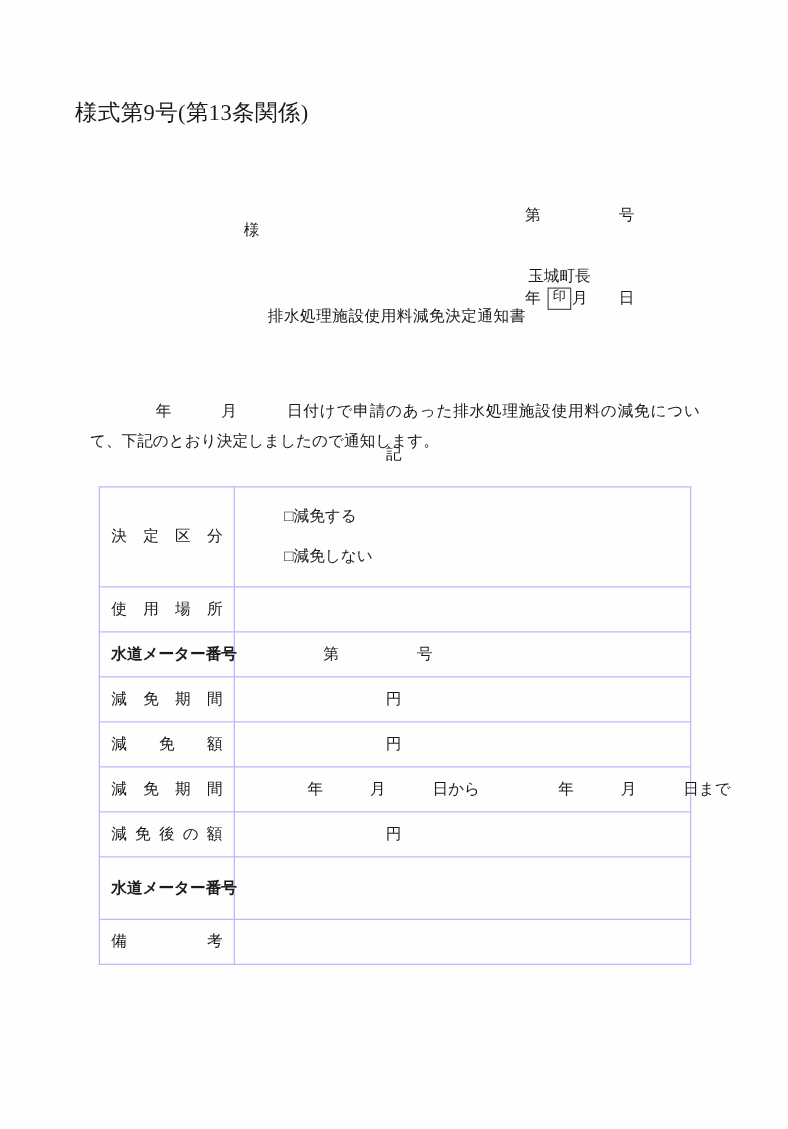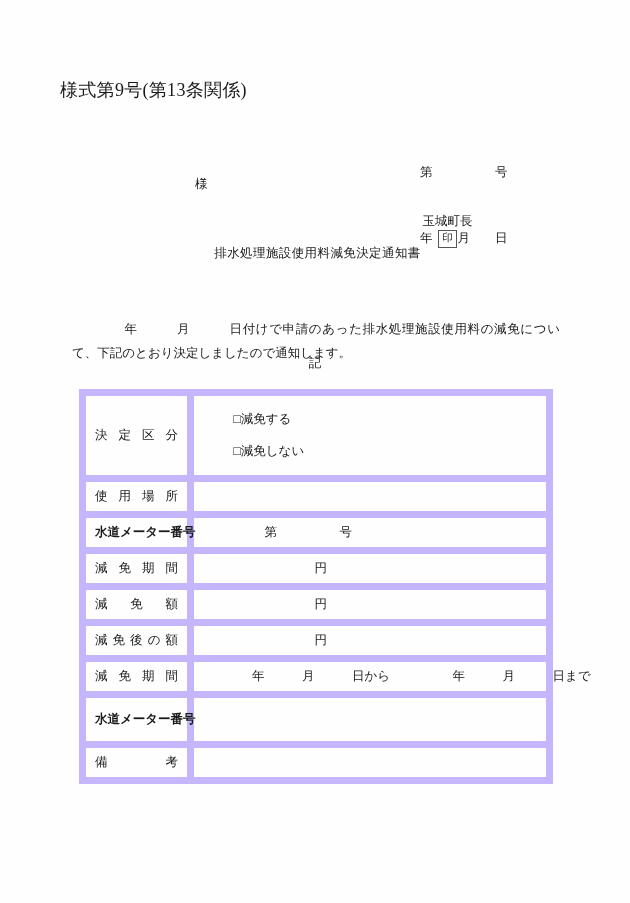--- a/index.html
+++ b/index.html
@@ -112,21 +112,21 @@
   .form-table {
     position: absolute;
     left: 79px;
     top: 389px;
     width: 474px;
     border-collapse: collapse;
     table-layout: fixed;
     font-size: 12.5px;
   }
   .form-table td {
-    border: 7px solid #c4b5fd;
+    border: 1px solid #c4b5fd;
     padding: 0 8px;
     vertical-align: middle;
   }
   .form-table td.label {
     width: 108px;
     box-sizing: border-box;
     text-align: justify;
     text-align-last: justify;
     padding: 0 9px;
     white-space: nowrap;
@@ -190,26 +190,26 @@
       </tr>
       <tr class="row-std">
         <td class="label">減免期間</td>
         <td class="value">　　　　　　　　　円</td>
       </tr>
       <tr class="row-std">
         <td class="label">減免額</td>
         <td class="value">　　　　　　　　　円</td>
       </tr>
       <tr class="row-std">
+        <td class="label">減免期間</td>
+        <td class="value">　　　　年　　　月　　　日から　　　　　年　　　月　　　日まで</td>
+      </tr>
+      <tr class="row-std">
         <td class="label">減免後の額</td>
         <td class="value">　　　　　　　　　円</td>
-      </tr>
-      <tr class="row-std">
-        <td class="label">減免期間</td>
-        <td class="value">　　　　年　　　月　　　日から　　　　　年　　　月　　　日まで</td>
       </tr>
       <tr class="row-tall">
         <td class="label label-tight">水道メーター番号</td>
         <td class="value"></td>
       </tr>
       <tr class="row-std">
         <td class="label">備考</td>
         <td class="value"></td>
       </tr>
     </tbody>

